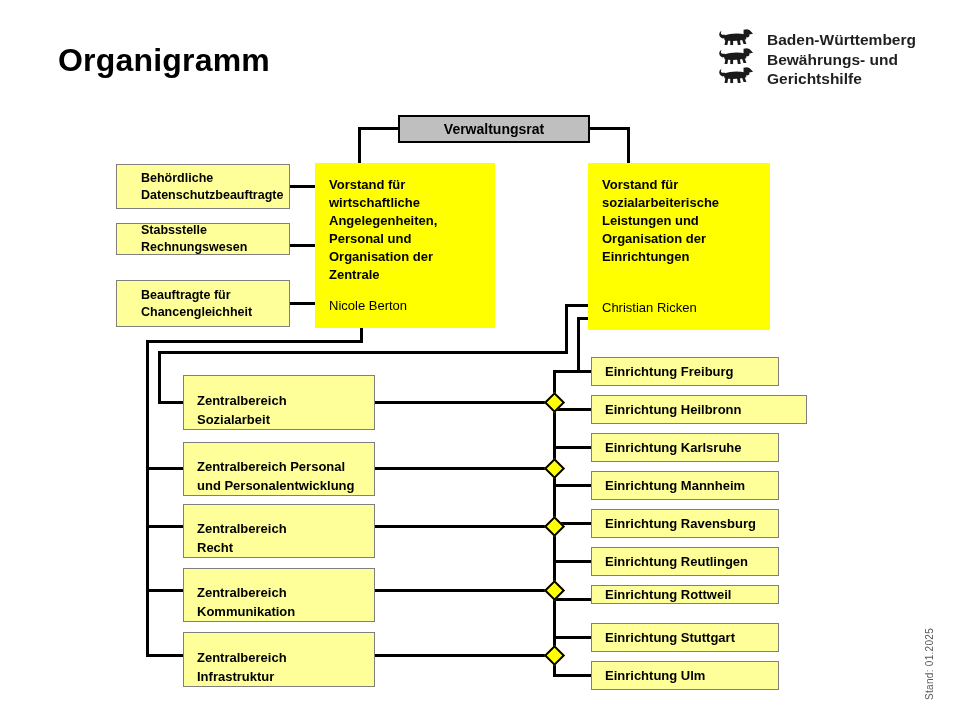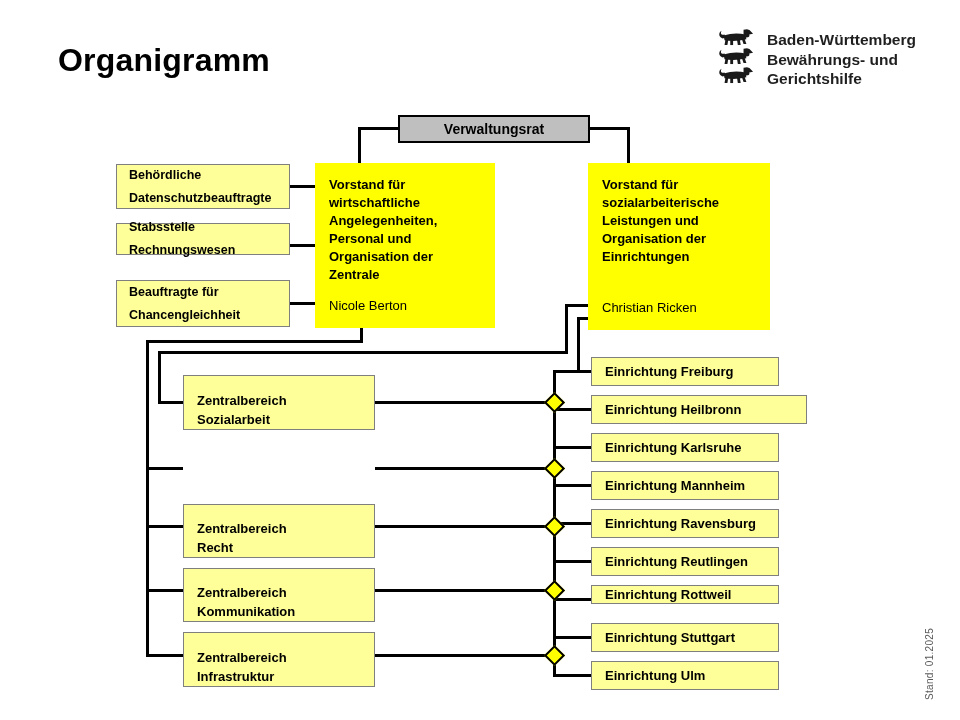--- a/index.html
+++ b/index.html
@@ -17,22 +17,22 @@
   .logo-text{font-size:15.5px;font-weight:bold;line-height:19.5px;color:#1f1f1f;padding-top:3px;}
   
   .board-box{background:#bfbfbf;border:2px solid #000;display:flex;align-items:center;
              justify-content:center;font-weight:bold;font-size:14px;}
   .bright{background:#ffff00;}
   .light{background:#ffff99;border:1px solid #7f7f7f;}
   .vorstand{display:flex;flex-direction:column;justify-content:space-between;
             padding:13px 10px 13px 14px;font-size:13px;}
   .vtitle{font-weight:bold;line-height:18px;white-space:pre-line;}
   .vname{color:#000000;line-height:18px;}
-  .staff{font-weight:bold;font-size:12.5px;line-height:23px;display:flex;align-items:center;
-         padding-left:12px;white-space:pre-line;}
+  .staff{font-weight:bold;font-size:12.5px;line-height:17px;display:flex;align-items:center;
+         padding-left:24px;white-space:pre-line;}
   .zentral{font-weight:bold;font-size:13px;line-height:19px;display:flex;align-items:flex-end;
            padding-left:13px;white-space:pre-line;}
   .einrichtung{font-weight:bold;font-size:13px;display:flex;align-items:center;padding-left:13px;}
   .diamond{position:absolute;width:15px;height:15px;background:#ffff00;border:2.5px solid #000;
            transform:rotate(45deg);box-sizing:border-box;}
   .stand{position:absolute;left:924px;top:610px;height:90px;writing-mode:vertical-rl;
          transform:rotate(180deg);font-size:10px;color:#595959;letter-spacing:0.3px;}
 </style>
 </head>
 <body>
@@ -166,20 +166,24 @@
   </div>
   <div class="abs light staff" style="left:116px;top:280px;width:174px;height:47px;">
     <span>Beauftragte für
 Chancengleichheit</span>
   </div>
 
   <div class="abs light zentral" style="left:183px;top:375px;width:192px;height:55px;">
     <span>Zentralbereich
 Sozialarbeit</span>
   </div>
+  <div class="abs light zentral" style="left:183px;top:442px;width:192px;height:54px;">
+    <span>Zentralbereich Personal
+und Personalentwicklung</span>
+  </div>
   <div class="abs light zentral" style="left:183px;top:504px;width:192px;height:54px;">
     <span>Zentralbereich
 Recht</span>
   </div>
   <div class="abs light zentral" style="left:183px;top:568px;width:192px;height:54px;">
     <span>Zentralbereich
 Kommunikation</span>
   </div>
   <div class="abs light zentral" style="left:183px;top:632px;width:192px;height:55px;">
     <span>Zentralbereich

